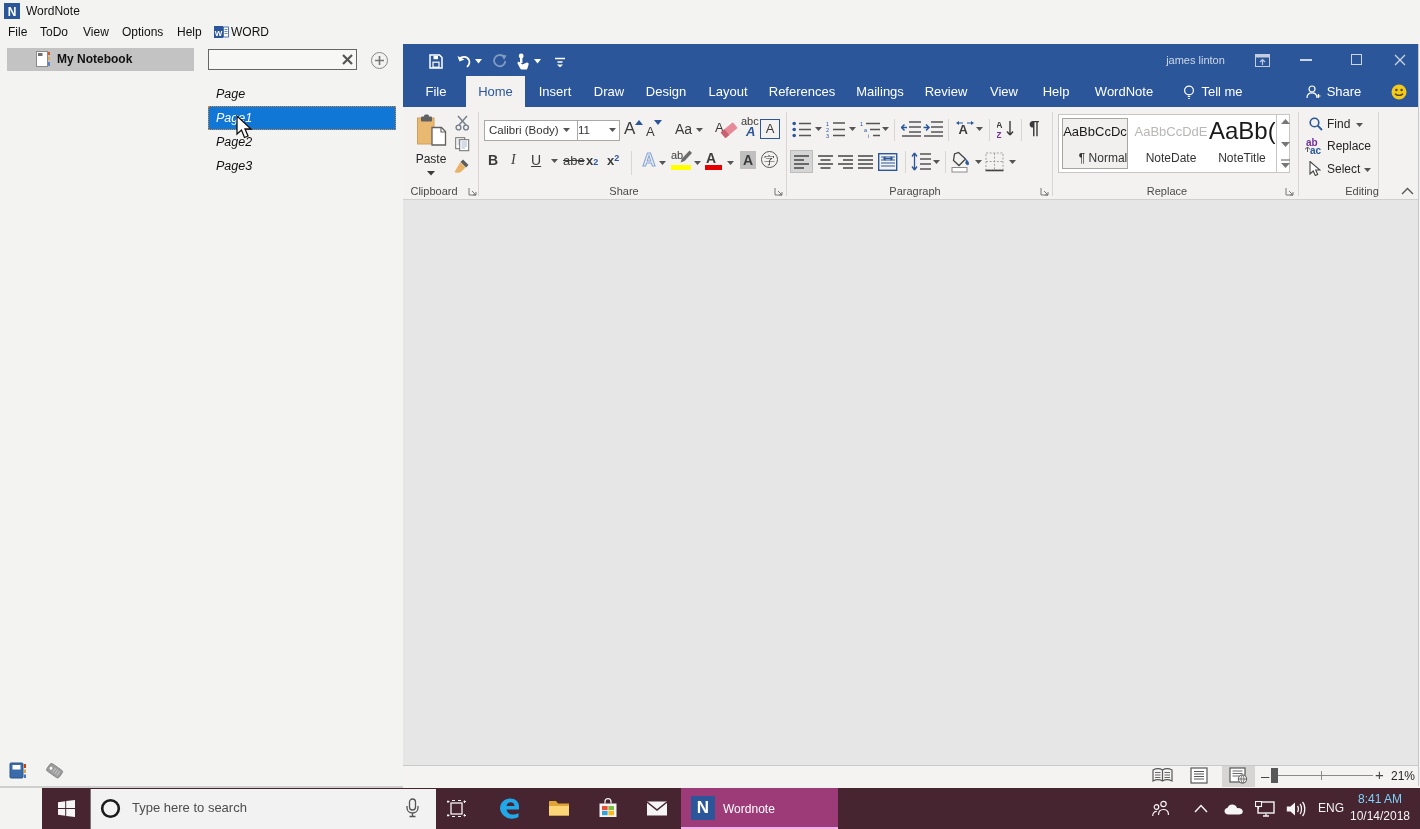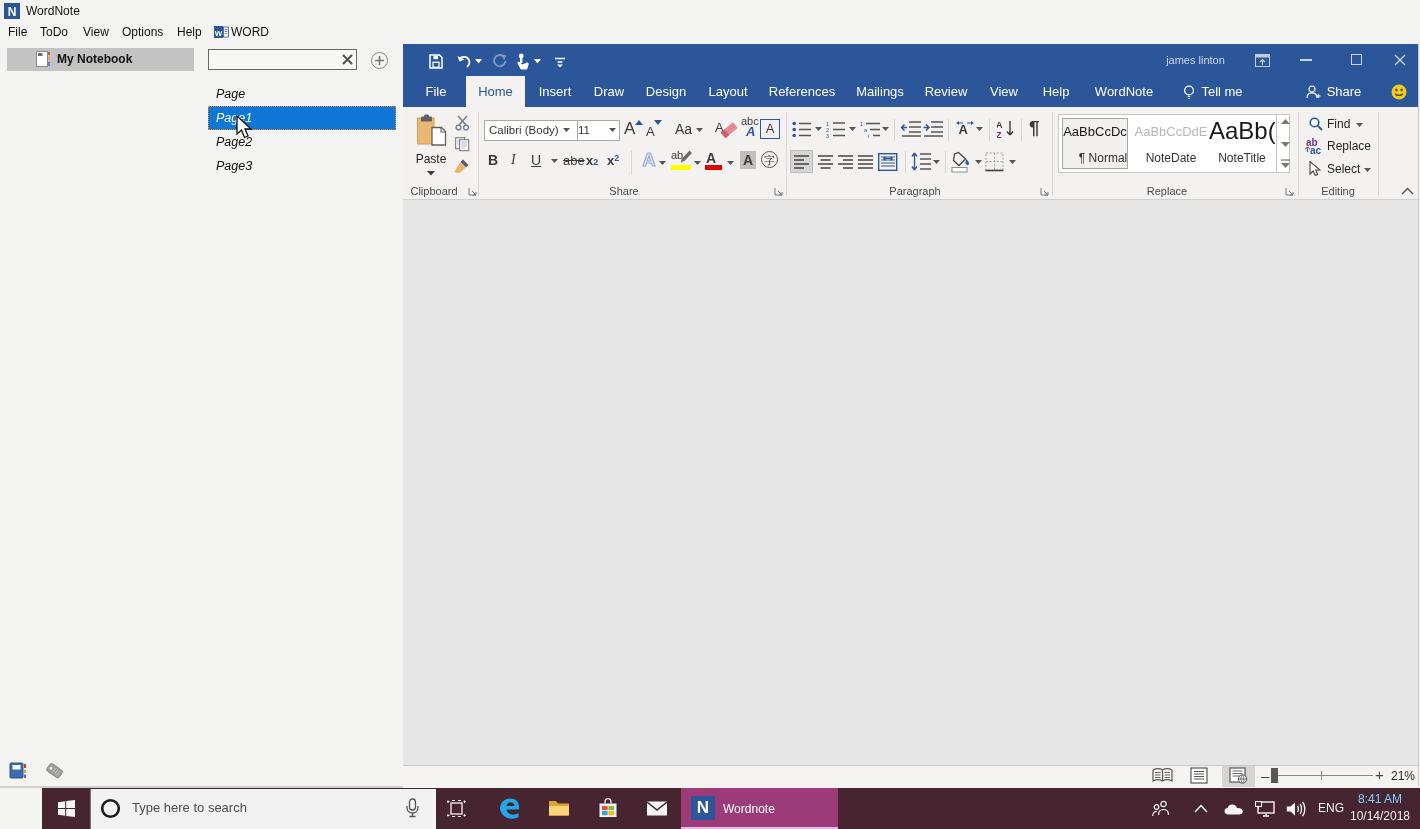--- a/index.html
+++ b/index.html
@@ -418,21 +418,21 @@
           <path d="M3.5 0 V5 M3.5 5 L1 2.7 M3.5 5 L6 2.7" stroke="#555" stroke-width="1" fill="none" transform="rotate(180 3.5 2.5)"></path>
         </svg>
       <div class="ab" style="left:924px;top:32px;font-size:12px;color:#262626">Replace</div>
       <svg class="ab" style="left:906px;top:54px" width="12" height="15">
           <path d="M1 0.5 L1 13 L4.2 10 L6.3 14.5 L8.7 13.5 L6.7 9 L11 9 Z" fill="#fff" stroke="#444" stroke-width="1.1"></path>
         </svg>
       <div class="ab" style="left:924px;top:55px;font-size:12px;color:#262626">Select</div>
       <svg class="ab" style="left:961px;top:61px" width="7" height="4">
           <path d="M0 0 H7 L3.5 4 Z" fill="#555"></path>
         </svg>
-      <div class="glabel" style="left:905px;width:60px">Editing</div>
+      <div class="glabel" style="left:929px;width:60px">Editing</div>
       <div class="gsep" style="left:975px"></div>
       <svg class="ab" style="left:998px;top:80px" width="13" height="8">
           <path d="M1 7 L6.5 1.5 L12 7" stroke="#555" stroke-width="1.4" fill="none"></path>
         </svg>
     </div>
     <div id="doc"></div>
     <div id="wstatus">
       <svg class="ab" style="left:749px;top:2px" width="21" height="15">
           <path d="M10.5 2 C8 0.5 4 0.5 1 2 V13 C4 11.5 8 11.5 10.5 13 C13 11.5 17 11.5 20 13 V2 C17 0.5 13 0.5 10.5 2 Z M10.5 2 V13" fill="none" stroke="#585858" stroke-width="1.2"></path>
           <path d="M3 4.5 H8.5 M3 7 H8.5 M3 9.5 H8.5 M12.5 4.5 H18 M12.5 7 H18 M12.5 9.5 H18" stroke="#585858" stroke-width="0.9"></path>

